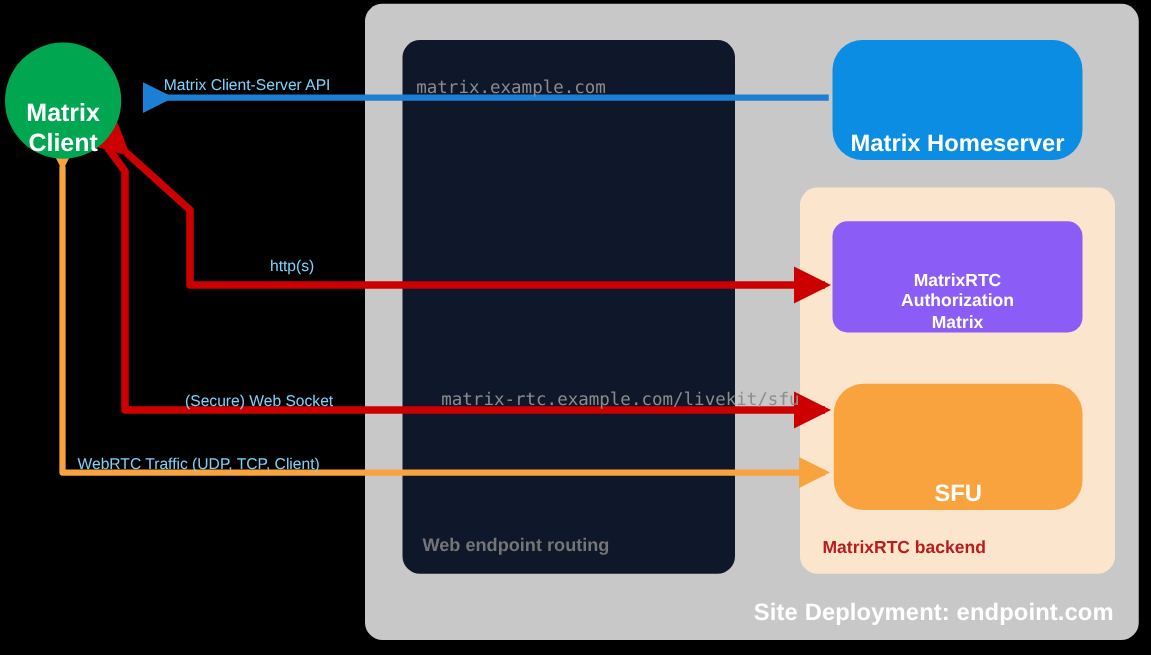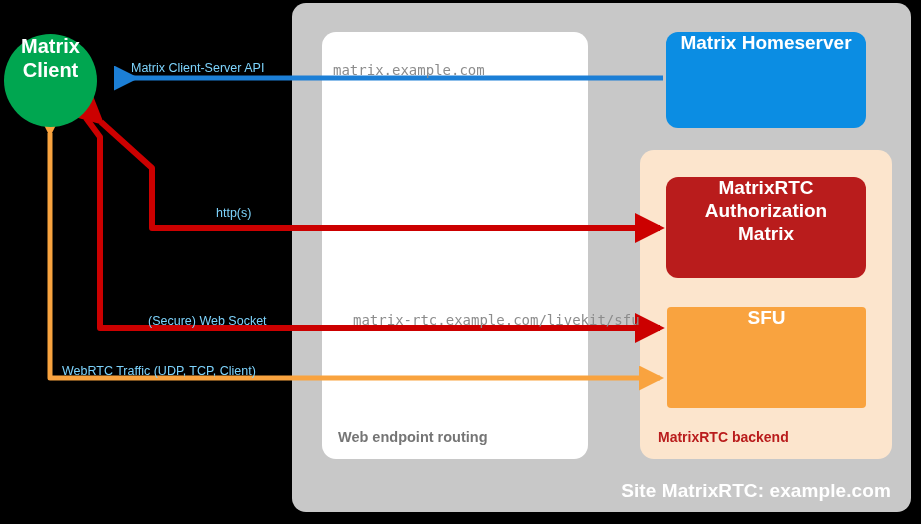--- a/index.html
+++ b/index.html
@@ -36,21 +36,21 @@
     letter-spacing: 0.1px;
     white-space: nowrap;
   }
 
   .routing-box {
     position: absolute;
     left: 322px;
     top: 32px;
     width: 266px;
     height: 427px;
-    background: #ffffff;
+    background: #0f172a;
     border-radius: 14px;
   }
   .routing-label {
     position: absolute;
     left: 16px;
     bottom: 14px;
     color: #757575;
     font-size: 14.5px;
     font-weight: bold;
     white-space: nowrap;
@@ -72,21 +72,21 @@
     color: #b91c1c;
     font-size: 14px;
     font-weight: bold;
     white-space: nowrap;
   }
 
   
   .node {
     position: absolute;
     display: flex;
-    align-items: flex-start;
+    align-items: flex-end;
     justify-content: center;
     text-align: center;
     color: #ffffff;
     font-weight: bold;
     line-height: 1.2;
   }
   .client-node {
     left: 4px;
     top: 34px;
     width: 93px;
@@ -94,39 +94,39 @@
     background: #00a650;
     border-radius: 50%;
     font-size: 20px;
   }
   .homeserver-node {
     left: 666px;
     top: 32px;
     width: 200px;
     height: 96px;
     background: #0b8de3;
-    border-radius: 12px;
+    border-radius: 24px;
     font-size: 19px;
   }
   .auth-node {
     left: 666px;
     top: 177px;
     width: 200px;
-    height: 101px;
-    background: #b91c1c;
+    height: 89px;
+    background: #8b5cf6;
     border-radius: 12px;
-    font-size: 19px;
+    font-size: 14px;
   }
   .sfu-node {
     left: 667px;
     top: 307px;
     width: 199px;
     height: 101px;
     background: #f9a33f;
-    border-radius: 4px;
+    border-radius: 24px;
     font-size: 19px;
   }
 
   
   .conn-svg {
     position: absolute;
     left: 0; top: 0;
     width: 921px;
     height: 524px;
     pointer-events: none;
@@ -147,21 +147,21 @@
     font-family: "DejaVu Sans Mono", "Liberation Mono", monospace;
     white-space: nowrap;
   }
 </style>
 </head>
 <body>
 
 <div id="canvas">
 
   <div class="site-box">
-    <div class="site-label">Site MatrixRTC: example.com</div>
+    <div class="site-label">Site Deployment: endpoint.com</div>
   </div>
 
   <div class="routing-box">
     <div class="routing-label">Web endpoint routing</div>
   </div>
 
   <div class="rtc-box">
     <div class="rtc-label">MatrixRTC backend</div>
   </div>
 

